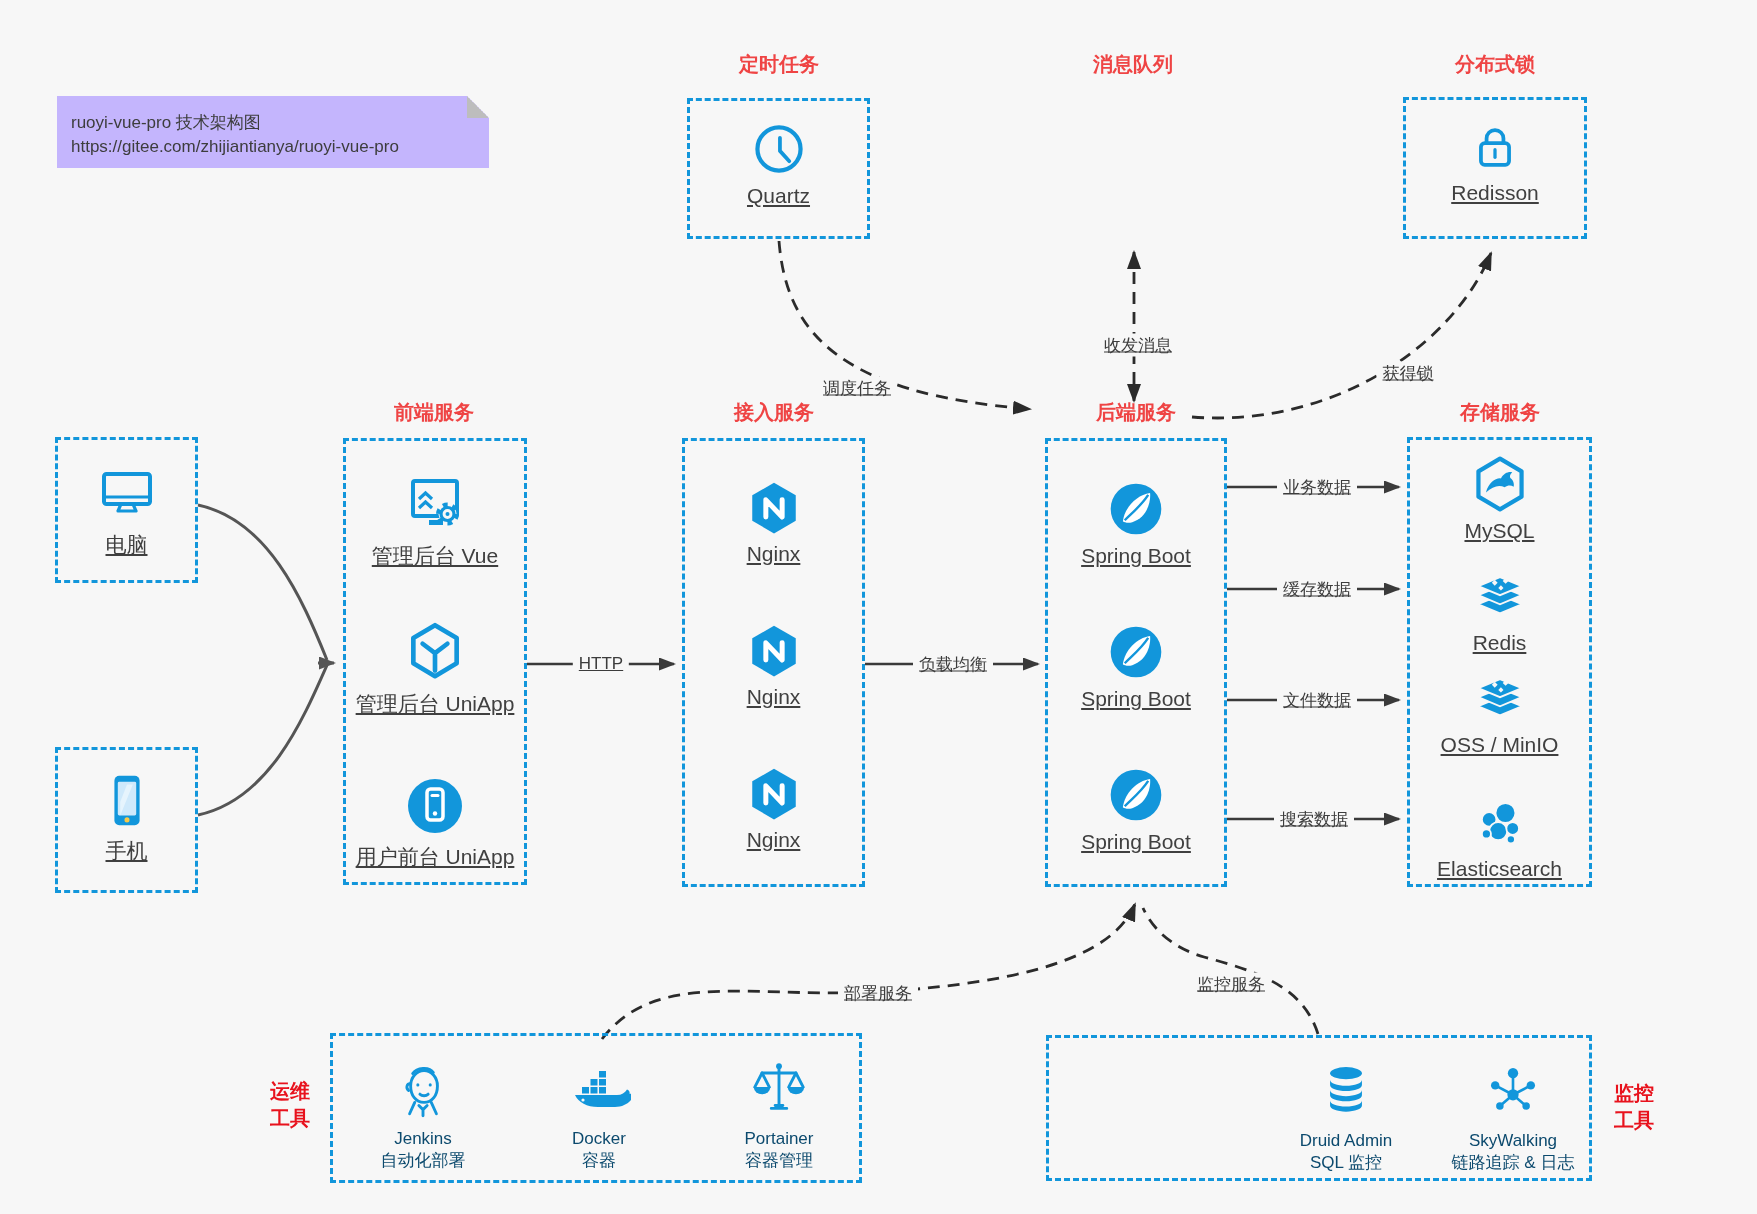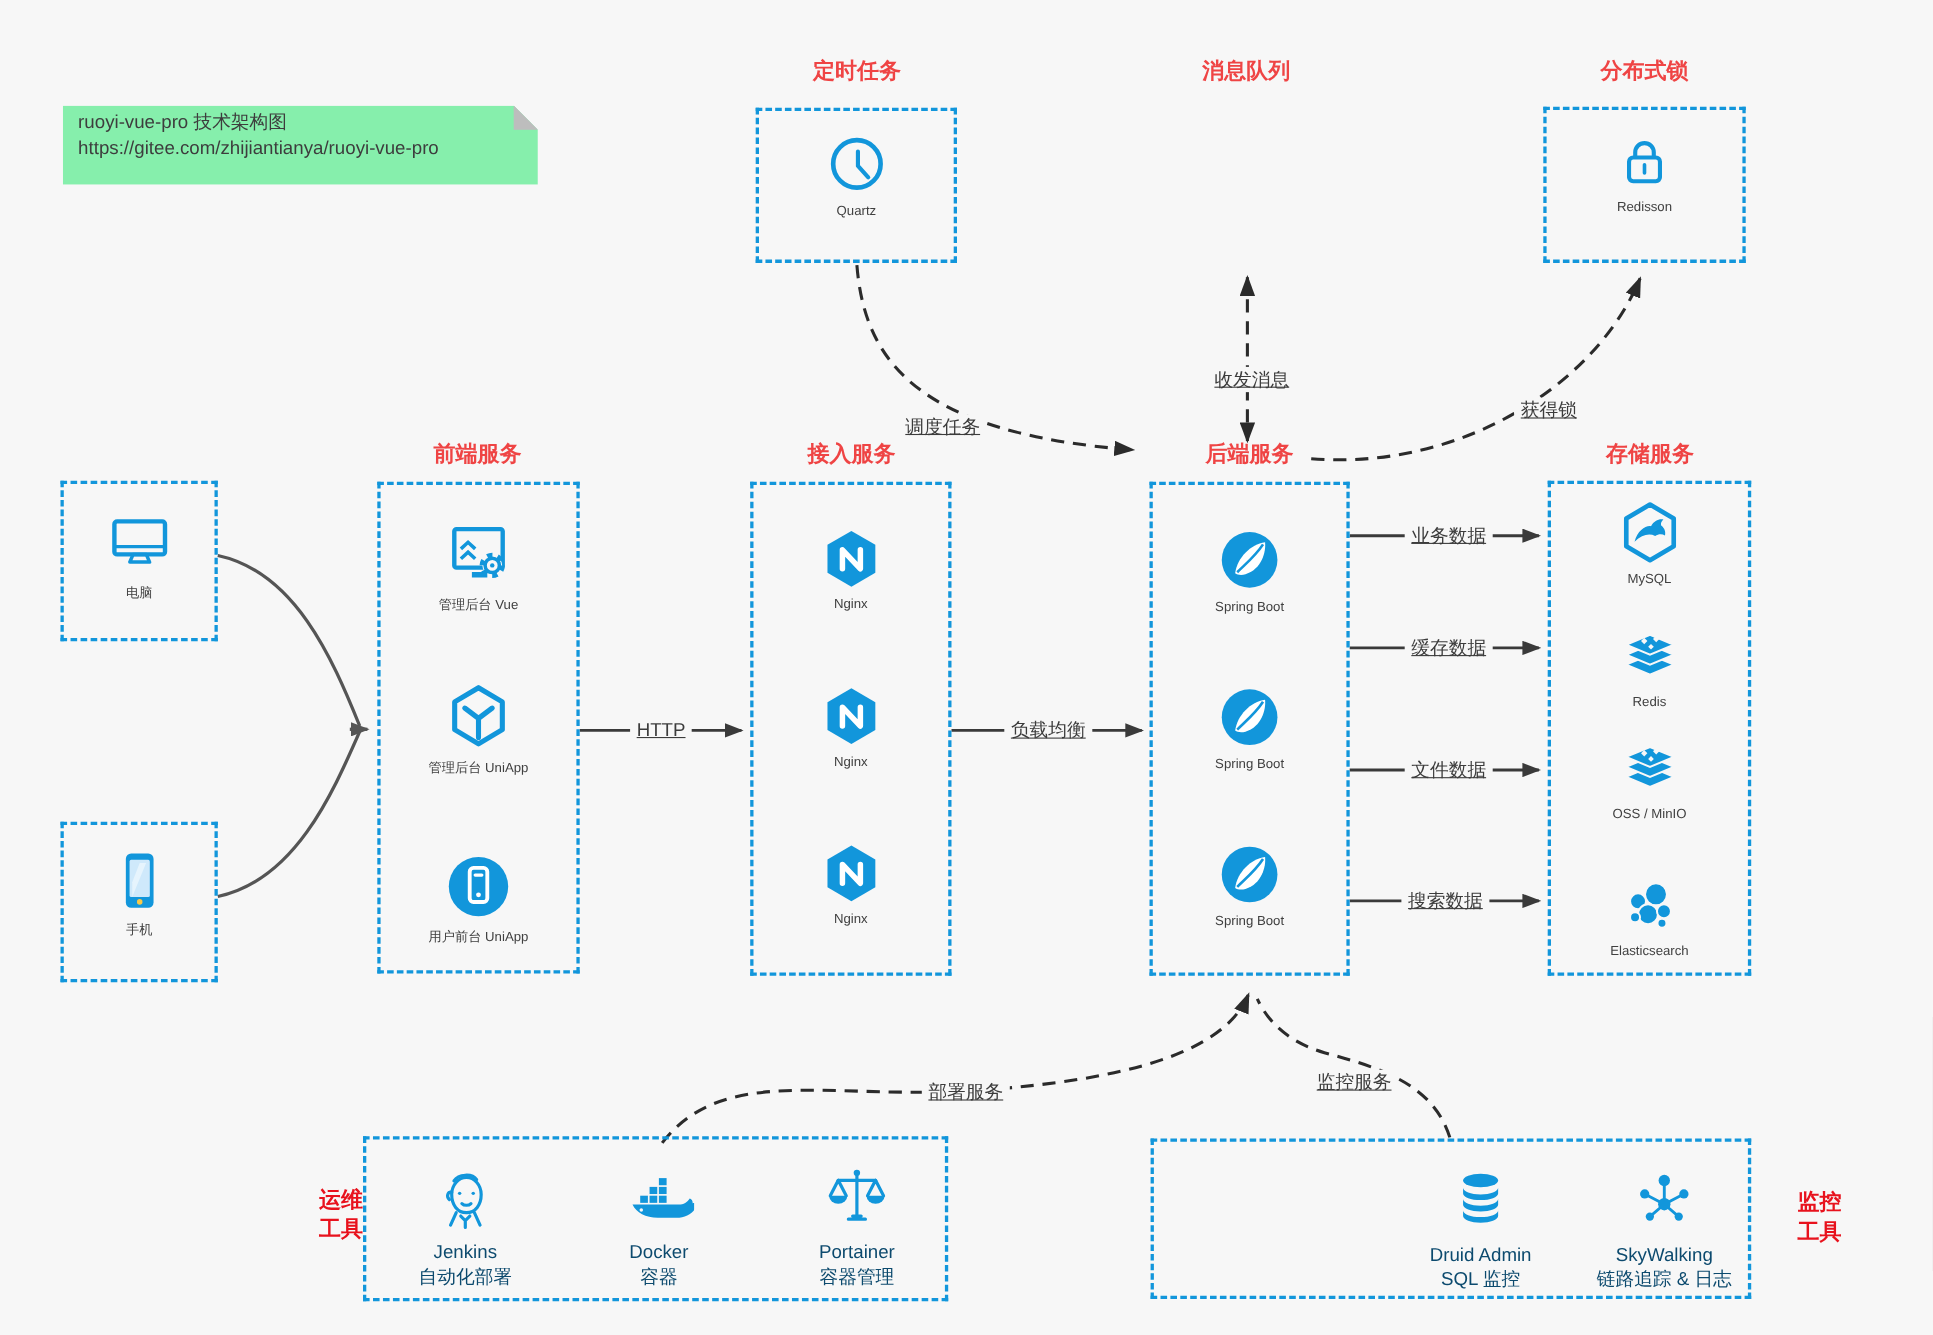--- a/index.html
+++ b/index.html
@@ -5,36 +5,36 @@
   html,body{margin:0;padding:0;background:#e8e8e8;}
   .stage{position:relative;width:1757px;height:1214px;background:#f7f7f7;overflow:hidden;
          font-family:"Liberation Sans","DejaVu Sans",sans-serif;color:#404040;}
   .wires{position:absolute;left:0;top:0;}
   
   .dbox{position:absolute;border:3px dashed #1296db;box-sizing:border-box;background:transparent;}
   
   .gtitle{position:absolute;transform:translateX(-50%);color:#ef4444;font-size:20px;
           font-weight:bold;white-space:nowrap;}
   .side-title{position:absolute;transform:translateX(-50%);color:#e8121d;font-size:20px;
-          font-weight:bold;text-align:center;line-height:27px;white-space:nowrap;margin-left:20px;}
+          font-weight:bold;text-align:center;line-height:27px;white-space:nowrap;}
   
   .node{position:absolute;left:0;width:100%;text-align:center;}
-  .node .lbl{margin-top:5px;font-size:12px;color:#404040;white-space:nowrap;}
+  .node .lbl{margin-top:5px;font-size:21px;color:#404040;white-space:nowrap;text-decoration:underline;}
   .node svg{display:inline-block;vertical-align:top;}
   
   .b-item{position:absolute;top:14px;width:172px;text-align:center;}
   .b-item .islot{height:78px;display:flex;align-items:center;justify-content:center;}
   .b-item .nm,.b-item .ds{font-size:17px;line-height:22px;color:#0c4a6e;white-space:nowrap;}
   
   .elabel{position:absolute;transform:translate(-50%,-50%);background:#f7f7f7;padding:0 6px;
           font-size:17px;color:#3c3c3c;white-space:nowrap;text-decoration:underline;}
   
-  .note{position:absolute;left:57px;top:96px;width:432px;height:72px;background:#86efac;
+  .note{position:absolute;left:57px;top:96px;width:432px;height:72px;background:#c4b5fd;
         clip-path:polygon(0 0,calc(100% - 22px) 0,100% 22px,100% 100%,0 100%);
-        box-sizing:border-box;padding:3px 0 0 14px;font-size:17px;line-height:24px;color:#3d3d3d;}
+        box-sizing:border-box;padding:15px 0 0 14px;font-size:17px;line-height:24px;color:#3d3d3d;}
   .note-fold{position:absolute;top:0;right:0;width:22px;height:22px;
         background:linear-gradient(to bottom left,rgba(0,0,0,0) 50%,#bdbdbd 50%);}
 </style>
 </head>
 <body>
 
 <div class="stage">
 
   <svg class="wires" width="1757" height="1214" viewBox="0 0 1757 1214">
     <defs>

